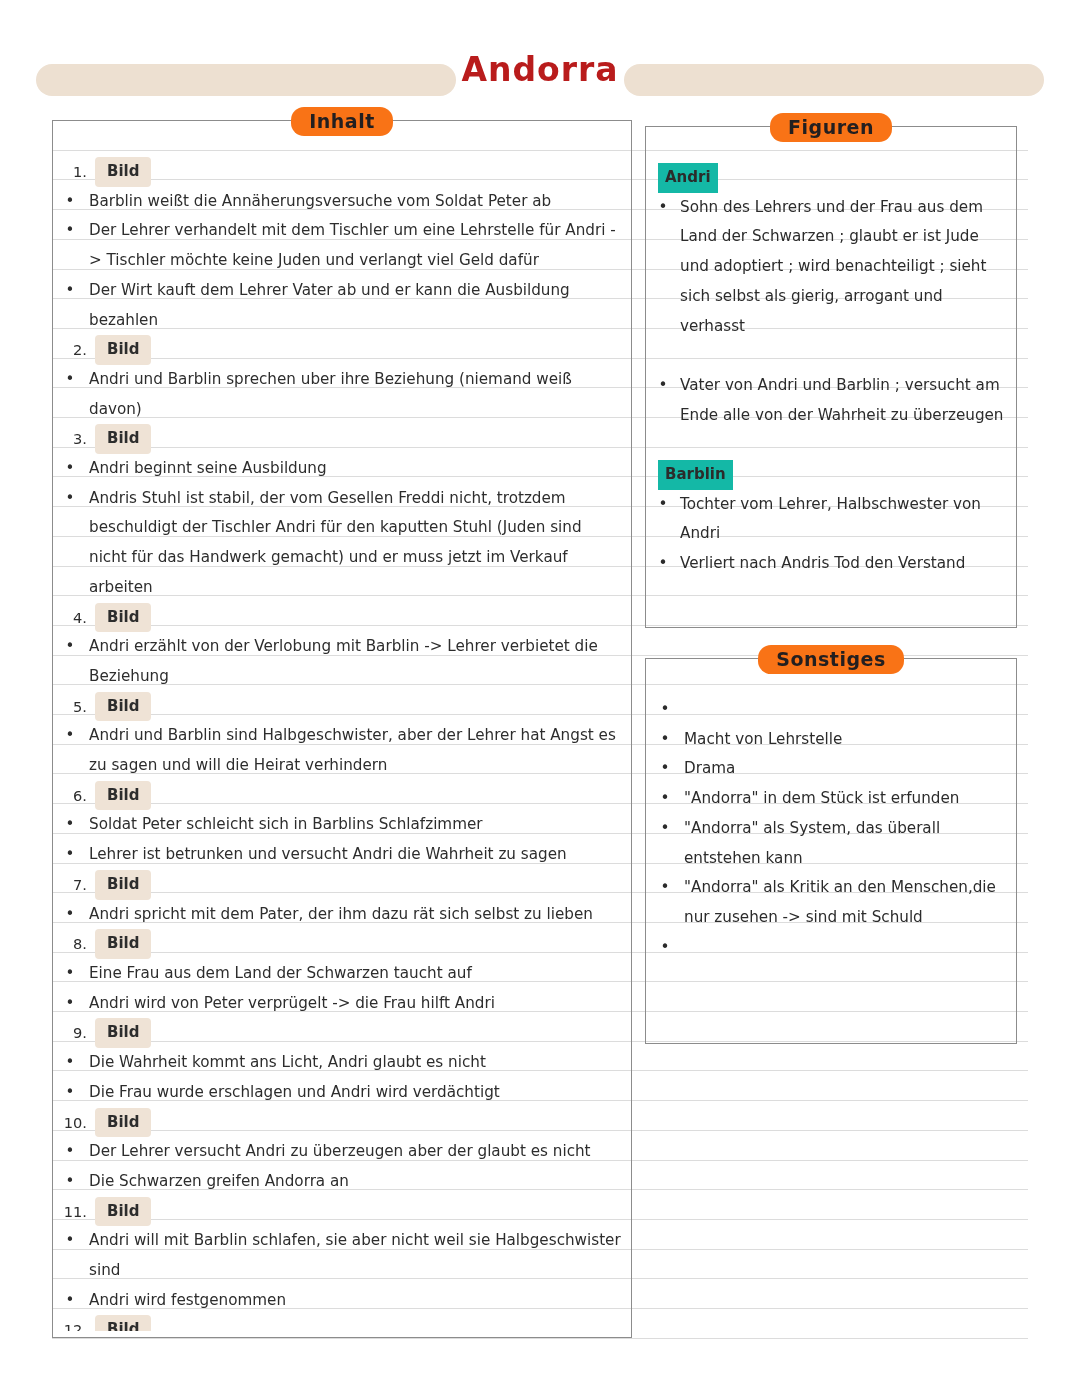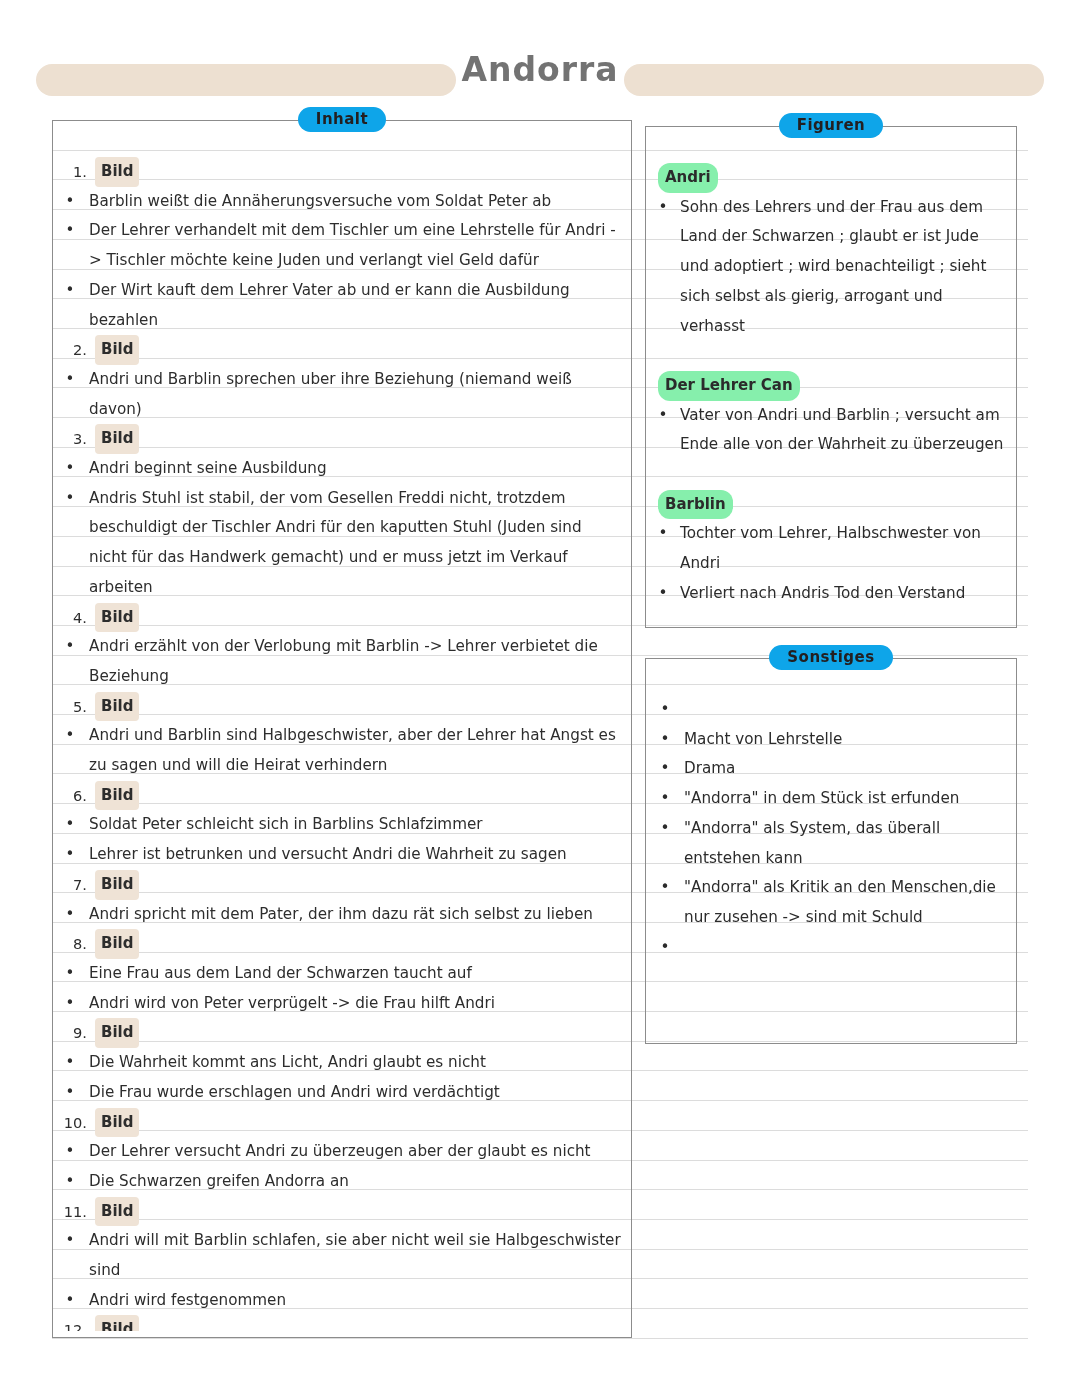--- a/index.html
+++ b/index.html
@@ -37,21 +37,21 @@
   .doc-title {
     position: absolute;
     left: 0;
     right: 0;
     top: -14px;
     text-align: center;
     font-family: "DejaVu Sans", sans-serif;
     font-size: 33px;
     font-weight: bold;
     letter-spacing: 1px;
-    color: #737373;
+    color: #b91c1c;
   }
 
   
   .lines {
     position: absolute;
     left: 52px;
     top: 120px;
     width: 976px;
     height: 1232px;
     pointer-events: none;
@@ -73,24 +73,24 @@
   }
   .card-title-wrap {
     position: absolute;
     top: -14px;
     left: 0;
     right: 0;
     text-align: center;
   }
   .card-title {
     display: inline-block;
-    background: #0ea5e9;
+    background: #f97316;
     border-radius: 13px;
     padding: 3px 18px 4px 18px;
-    font-size: 15px;
+    font-size: 19px;
     font-weight: bold;
     letter-spacing: .5px;
     color: #231f20;
   }
 
   
   #card-inhalt  { left: 52px;  top: 120px; width: 580px; height: 1218px; }
   
   #card-figuren { left: 645px; top: 126px; width: 372px; height: 502px; }
   #card-sonstiges { left: 645px; top: 658px; width: 372px; height: 386px; }
@@ -113,41 +113,41 @@
   .num-row .num {
     width: 34px;
     text-align: right;
     padding-right: 8px;
     font-size: 14.6px;
     flex: 0 0 auto;
   }
   .num-row .bild {
     background: #efe3d6;
     border-radius: 4px;
-    padding: 0 6px;
+    padding: 0 12px;
     font-size: 15px;
     font-weight: 600;
   }
   .bullet-row .dot {
     width: 34px;
     text-align: center;
     flex: 0 0 auto;
     font-size: 15px;
     padding-right: 2px;
   }
   .bullet-row .txt {
     flex: 1 1 auto;
     padding-right: 10px;
   }
 
   
   .fig-head {
     display: inline-block;
-    background: #86efac;
-    border-radius: 12px;
+    background: #14b8a6;
+    border-radius: 0;
     padding: 0 7px;
     margin-left: 12px;
     font-size: 15px;
     font-weight: 600;
     line-height: 29.7px;
   }
   .fig-bullet {
     display: flex;
     line-height: 29.7px;
     font-size: 15.2px;
@@ -357,21 +357,20 @@
   <div class="card-title-wrap">
     <span class="card-title">Figuren</span>
   </div>
   <div class="card-body" id="figuren-body">
       <div><span class="fig-head">Andri</span></div>
       <div class="fig-bullet">
         <span class="dot">•</span>
         <span class="txt">Sohn des Lehrers und der Frau aus dem Land der Schwarzen ; glaubt er ist Jude und adoptiert ; wird benachteiligt ; sieht sich selbst als gierig, arrogant und verhasst</span>
       </div>
       <div class="spacer"></div>
-      <div><span class="fig-head">Der Lehrer Can</span></div>
       <div class="fig-bullet">
         <span class="dot">•</span>
         <span class="txt">Vater von Andri und Barblin ; versucht am Ende alle von der Wahrheit zu überzeugen</span>
       </div>
       <div class="spacer"></div>
       <div><span class="fig-head">Barblin</span></div>
       <div class="fig-bullet">
         <span class="dot">•</span>
         <span class="txt">Tochter vom Lehrer, Halbschwester von Andri</span>
       </div>

